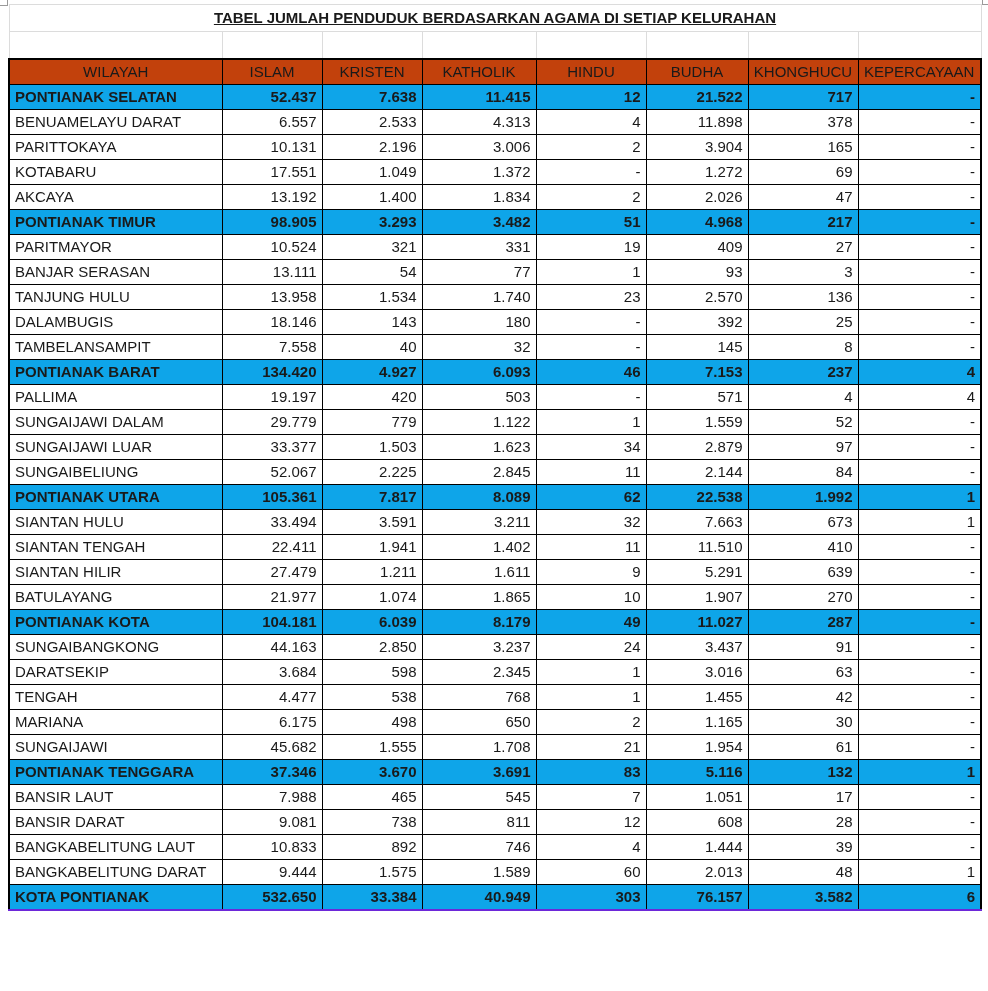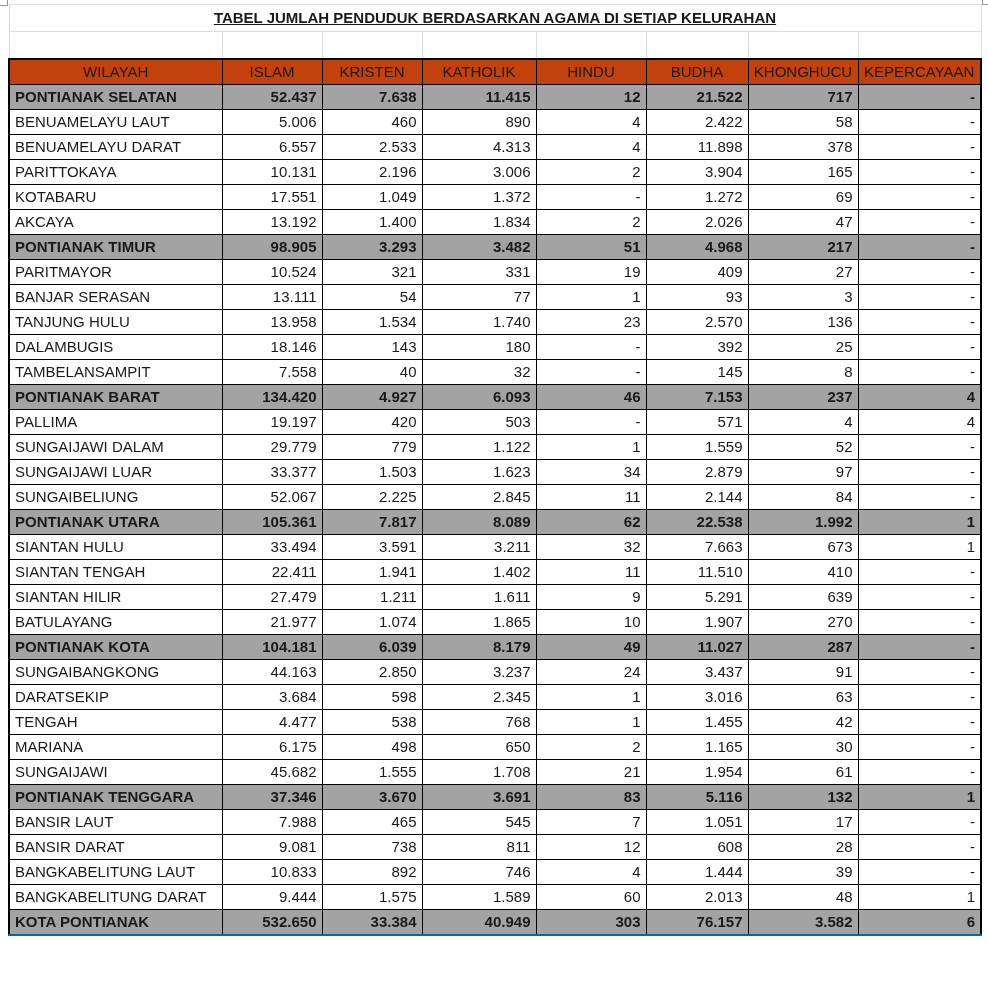--- a/index.html
+++ b/index.html
@@ -16,22 +16,22 @@
   col.c6 { width: 110px; } col.c7 { width: 123px; }
   td, th { height: 24px; padding: 0 5px; font-size: 15px; line-height: 24px;
            white-space: nowrap; overflow: hidden; }
   tr.title-row td { height: 26px; border: 1px solid #dcdcdc; border-bottom: none; text-align: center; }
   .title-text { font-weight: bold; text-decoration: underline; font-size: 15px; }
   tr.blank-row td { height: 26px; border: 1px solid #dcdcdc; border-bottom: 2px solid #000; }
   tr.head-row th { font-weight: normal; text-align: center; border: 1px solid #000;
                    border-top: 2px solid #000; background: #c2410c; }
   tr.data td { border: 1px solid #000; text-align: right; }
   tr.data td.name { text-align: left; }
-  tr.sub td { background: #a3a3a3; font-weight: bold; }
-  tr.last td { border-bottom: 2px solid #0369a1; }
+  tr.sub td { background: #0ea5e9; font-weight: bold; }
+  tr.last td { border-bottom: 2px solid #6d28d9; }
   tr.data td:first-child, tr.head-row th:first-child { border-left: 2px solid #000; }
   tr.data td:last-child, tr.head-row th:last-child { border-right: 2px solid #000; }
 </style>
 </head>
 <body>
 
 <div class="corner"></div>
 <div class="corner-r"></div>
 
 <div class="sheet">
@@ -78,30 +78,20 @@
           <td class="name">PONTIANAK SELATAN</td>
           <td>52.437</td>
           <td>7.638</td>
           <td>11.415</td>
           <td>12</td>
           <td>21.522</td>
           <td>717</td>
           <td>-</td>
         </tr>
         <tr class="data">
-          <td class="name">BENUAMELAYU LAUT</td>
-          <td>5.006</td>
-          <td>460</td>
-          <td>890</td>
-          <td>4</td>
-          <td>2.422</td>
-          <td>58</td>
-          <td>-</td>
-        </tr>
-        <tr class="data">
           <td class="name">BENUAMELAYU DARAT</td>
           <td>6.557</td>
           <td>2.533</td>
           <td>4.313</td>
           <td>4</td>
           <td>11.898</td>
           <td>378</td>
           <td>-</td>
         </tr>
         <tr class="data">

